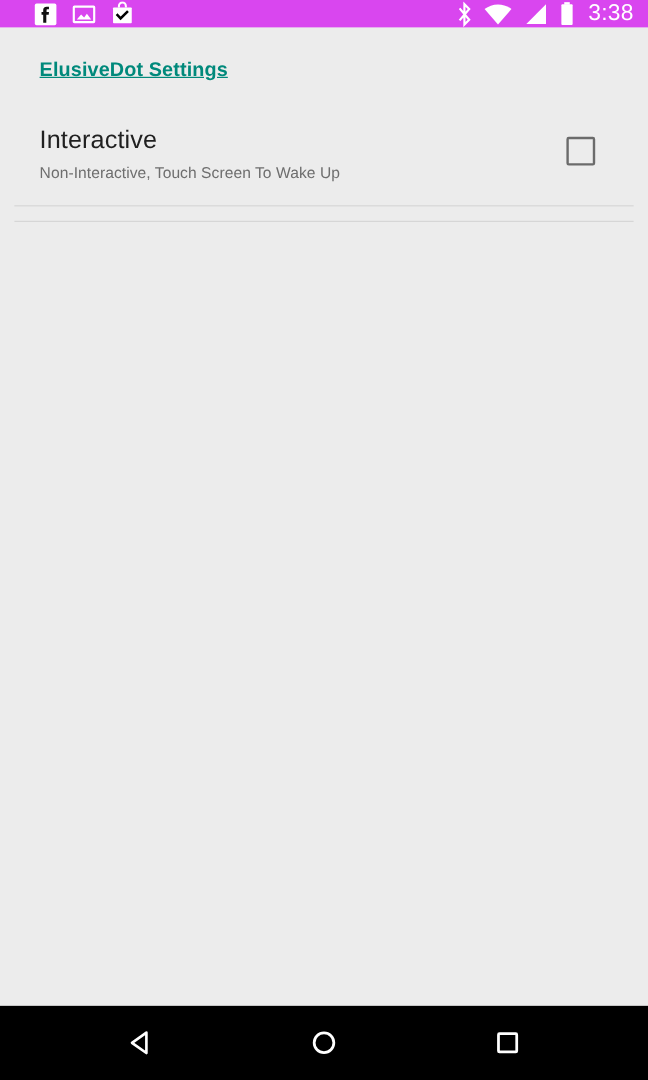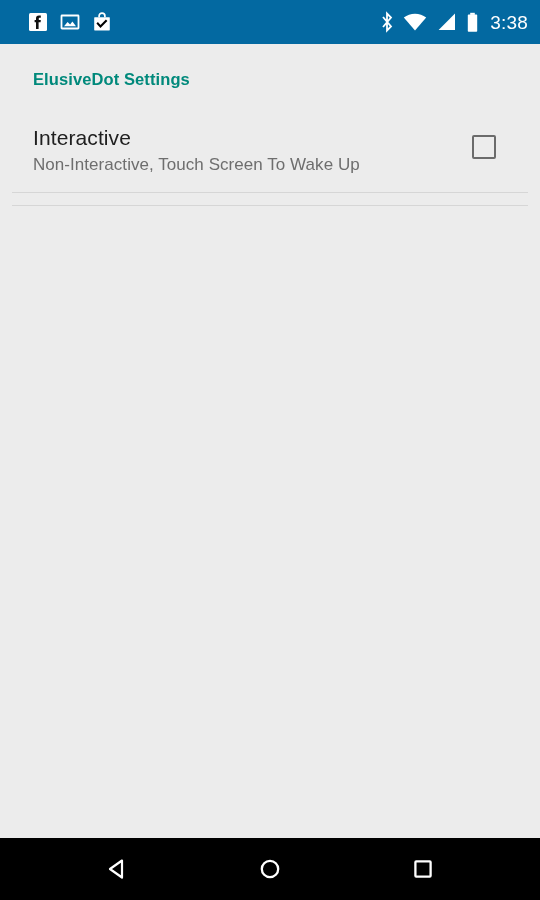--- a/index.html
+++ b/index.html
@@ -19,22 +19,22 @@
     width: 540px;
     height: 900px;
     background: #ECECEC;
     display: flex;
     flex-direction: column;
   }
 
   
   .status-bar {
     position: relative;
-    height: 44px;
-    background: #0369a1;
+    height: 23px;
+    background: #d946ef;
     display: flex;
     align-items: center;
     justify-content: space-between;
     padding: 0 12px 0 28px;
     box-sizing: border-box;
     flex: 0 0 auto;
   }
   .status-left {
     display: flex;
     align-items: center;
@@ -66,20 +66,21 @@
     background: #ECECEC;
     overflow: hidden;
   }
   .section-header {
     color: #00897B;
     font-size: 16.5px;
     font-weight: bold;
     padding: 27px 0 0 33px;
     letter-spacing: 0.1px;
     line-height: 1;
+    text-decoration: underline;
   }
 
   .pref-list {
     margin-top: 36px;
   }
   .pref-row {
     position: relative;
     display: flex;
     align-items: flex-start;
     padding: 0 42px 0 33px;
@@ -92,21 +93,21 @@
   }
   .pref-title {
     color: #202020;
     font-size: 21px;
     line-height: 25px;
     font-weight: normal;
     letter-spacing: 0.1px;
   }
   .pref-summary {
     color: #6E6E6E;
-    font-size: 17px;
+    font-size: 13px;
     line-height: 21px;
     margin-top: 4px;
     letter-spacing: 0.05px;
   }
   .pref-widget {
     flex: 0 0 auto;
     width: 28px;
     display: flex;
     align-items: flex-start;
     justify-content: center;

